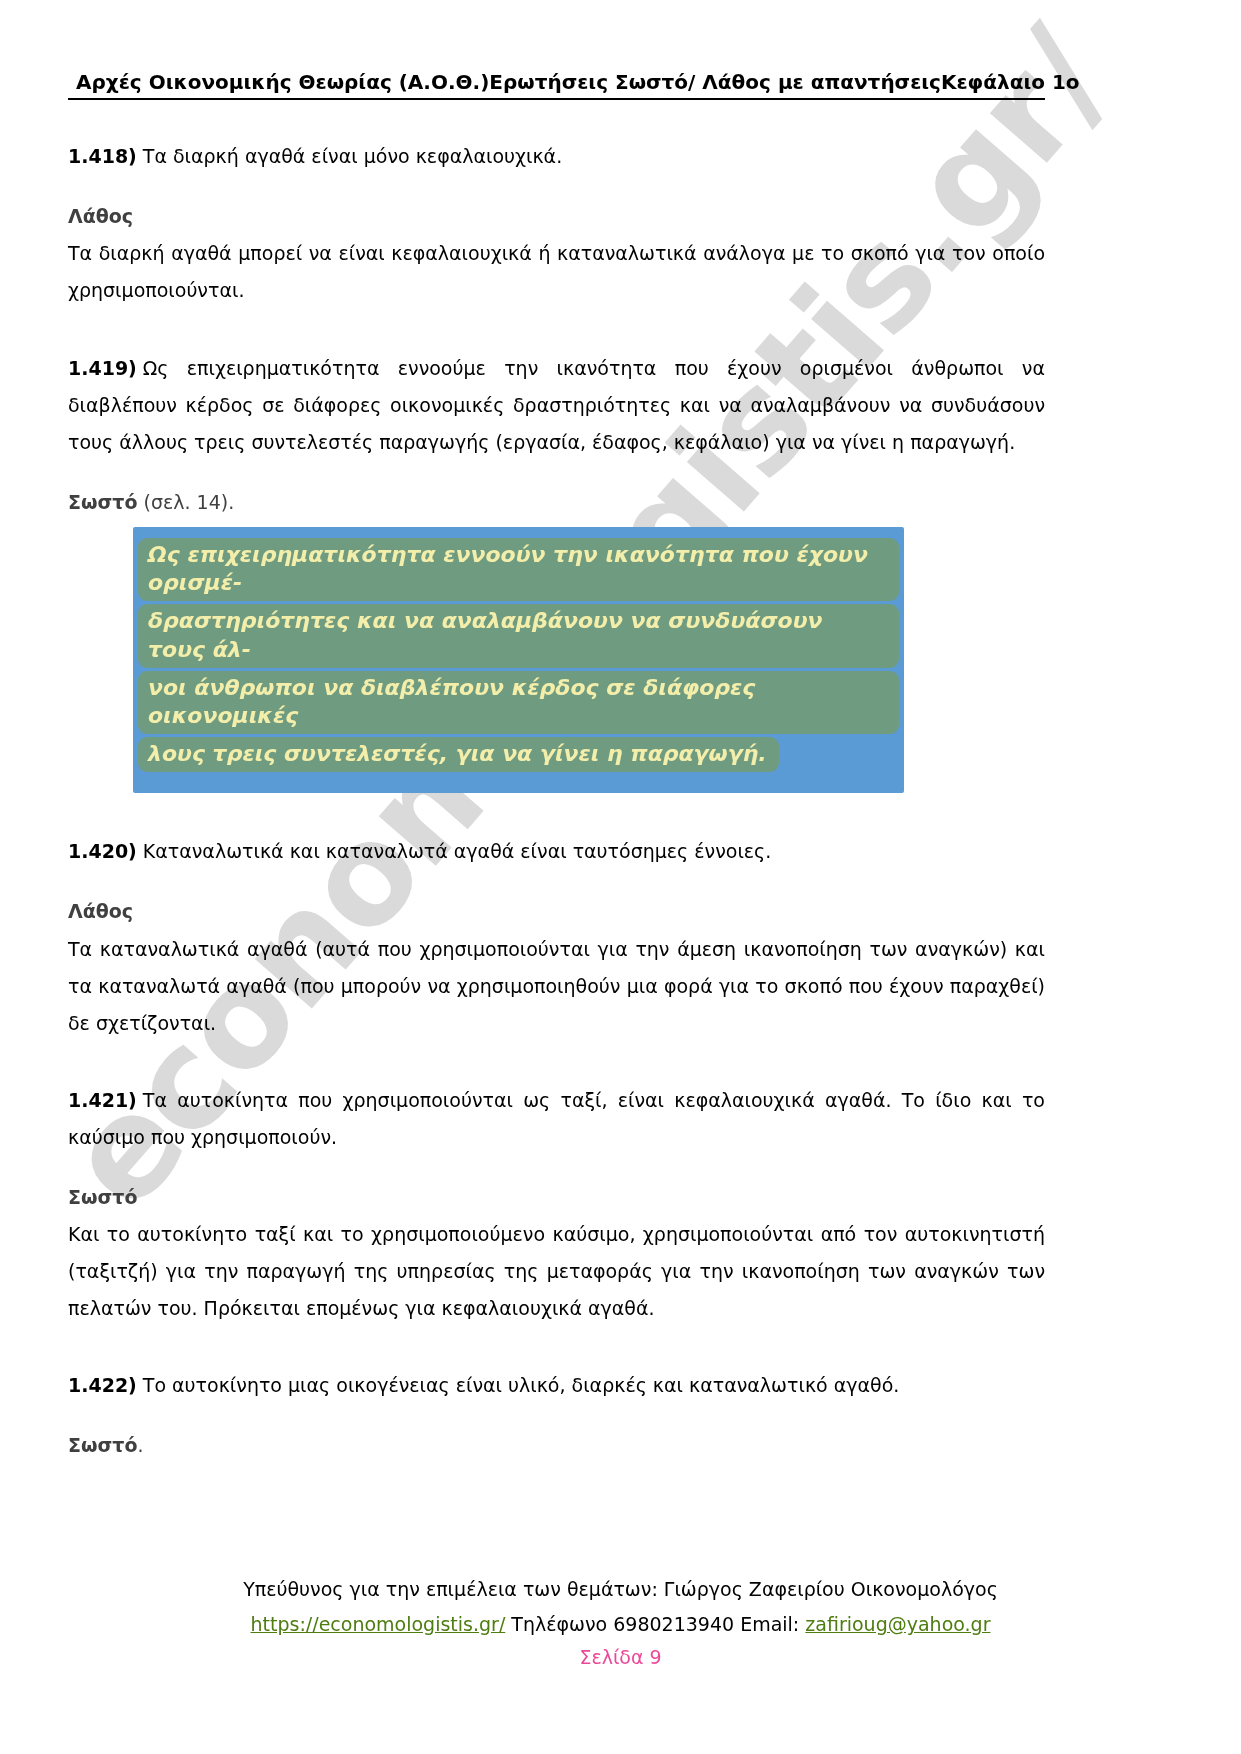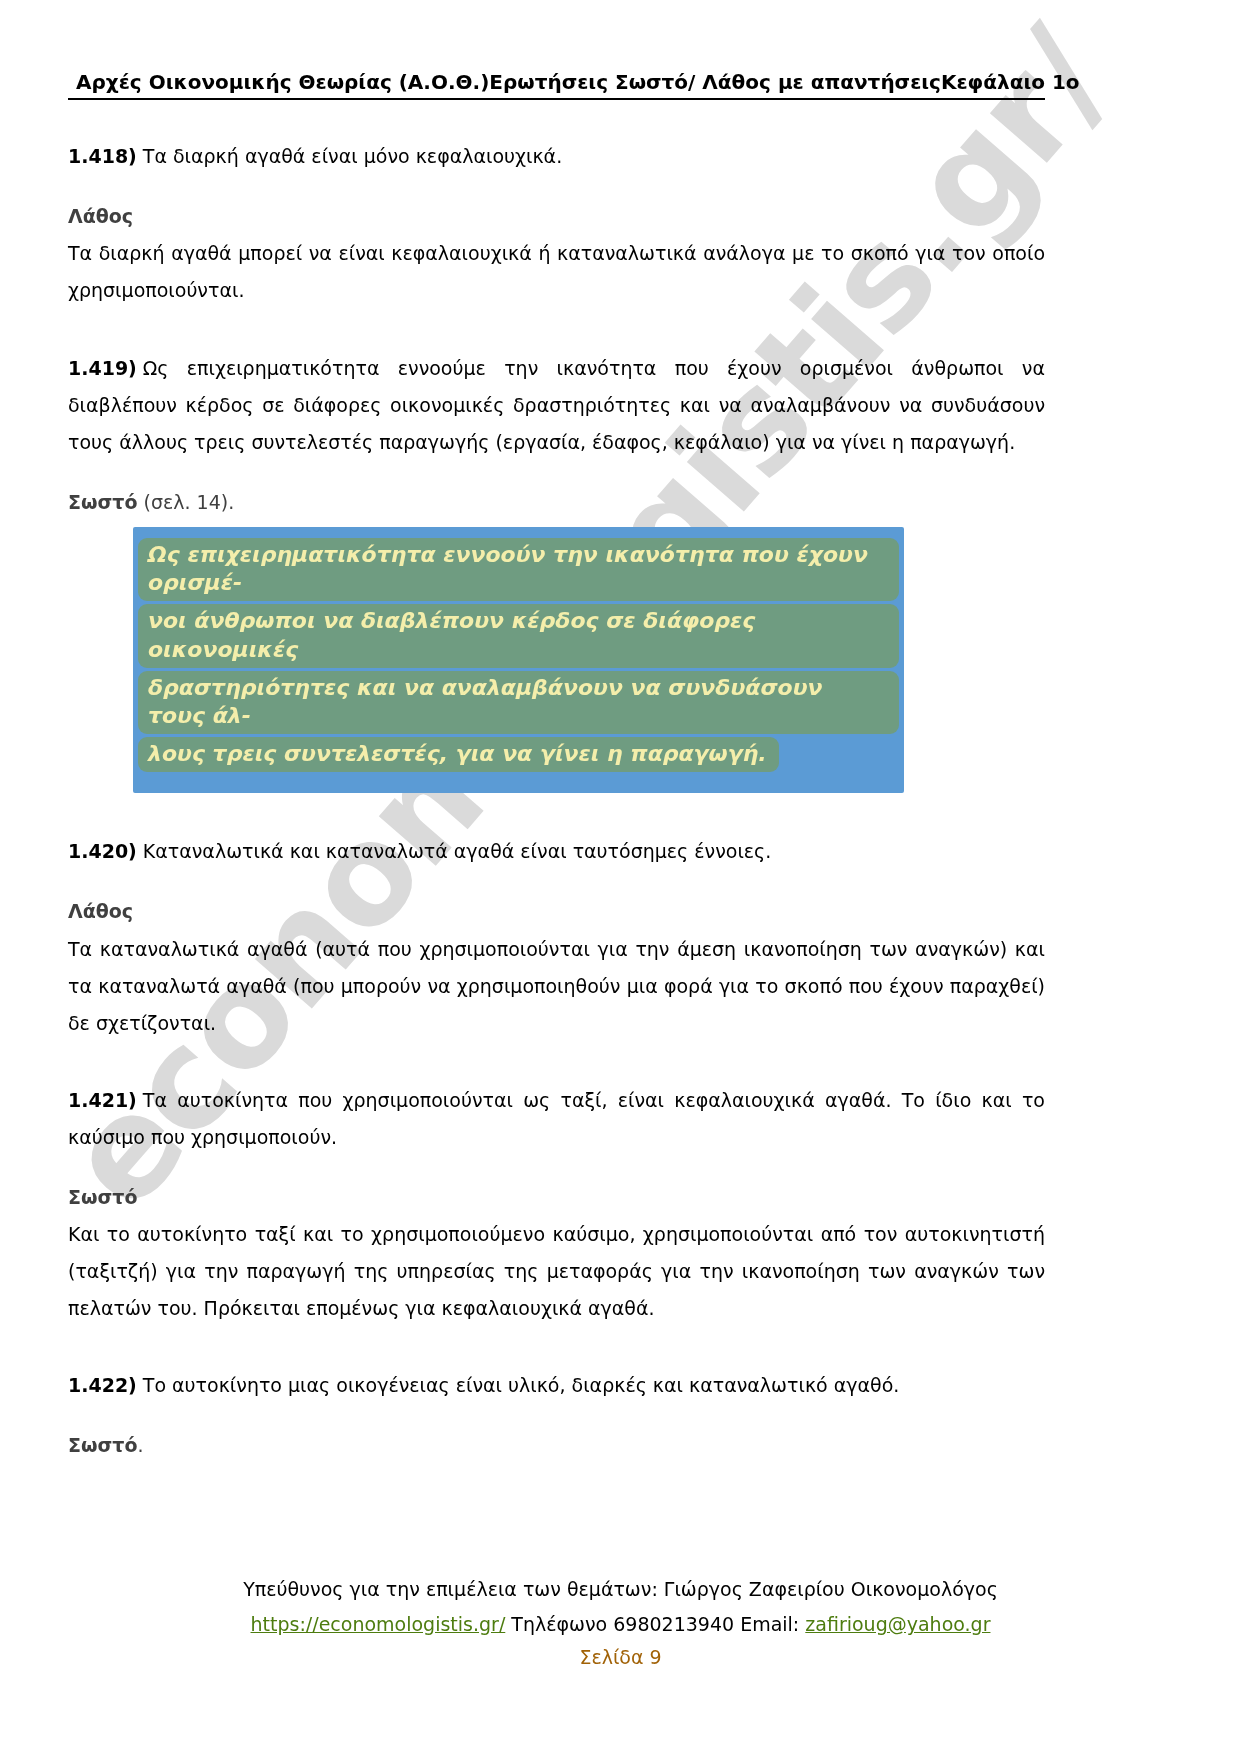--- a/index.html
+++ b/index.html
@@ -99,21 +99,21 @@
     color:#4d7c0f;
     text-decoration:underline;
     cursor:pointer;
   }
   .pagenum{
     position:absolute;
     left:0;right:0;top:1646px;
     z-index:1;
     text-align:center;
     font-size:19px;
-    color:#a16207;
+    color:#ec4899;
   }
 </style>
 </head>
 <body>
 
 <div class="page">
 
   <div class="watermark">economologistis.gr/</div>
 
   <div class="content">
@@ -136,22 +136,22 @@
 
     <section class="qa">
       <p class="question">
         <strong class="qnum">1.419)</strong><span>Ως επιχειρηματικότητα εννοούμε την ικανότητα που έχουν ορισμένοι άνθρωποι να διαβλέπουν κέρδος σε διάφορες οικονομικές δραστηριότητες και να αναλαμβάνουν να συνδυάσουν τους άλλους τρεις συντελεστές παραγωγής (εργασία, έδαφος, κεφάλαιο) για να γίνει η παραγωγή.</span>
       </p>
       <p class="verdict">
         <strong>Σωστό</strong><span class="suffix"> (σελ. 14).</span>
       </p>
       <div class="excerpt">
         <div class="hl">Ως επιχειρηματικότητα εννοούν την ικανότητα που έχουν ορισμέ-</div>
+        <div class="hl">δραστηριότητες και να αναλαμβάνουν να συνδυάσουν τους άλ-</div>
         <div class="hl">νοι άνθρωποι να διαβλέπουν κέρδος σε διάφορες οικονομικές</div>
-        <div class="hl">δραστηριότητες και να αναλαμβάνουν να συνδυάσουν τους άλ-</div>
         <div class="hl">λους τρεις συντελεστές, για να γίνει η παραγωγή.</div>
       </div>
     </section>
 
     <section class="qa">
       <p class="question">
         <strong class="qnum">1.420)</strong><span>Καταναλωτικά και καταναλωτά αγαθά είναι ταυτόσημες έννοιες.</span>
       </p>
       <p class="verdict">
         <strong>Λάθος</strong><span class="suffix"></span>

